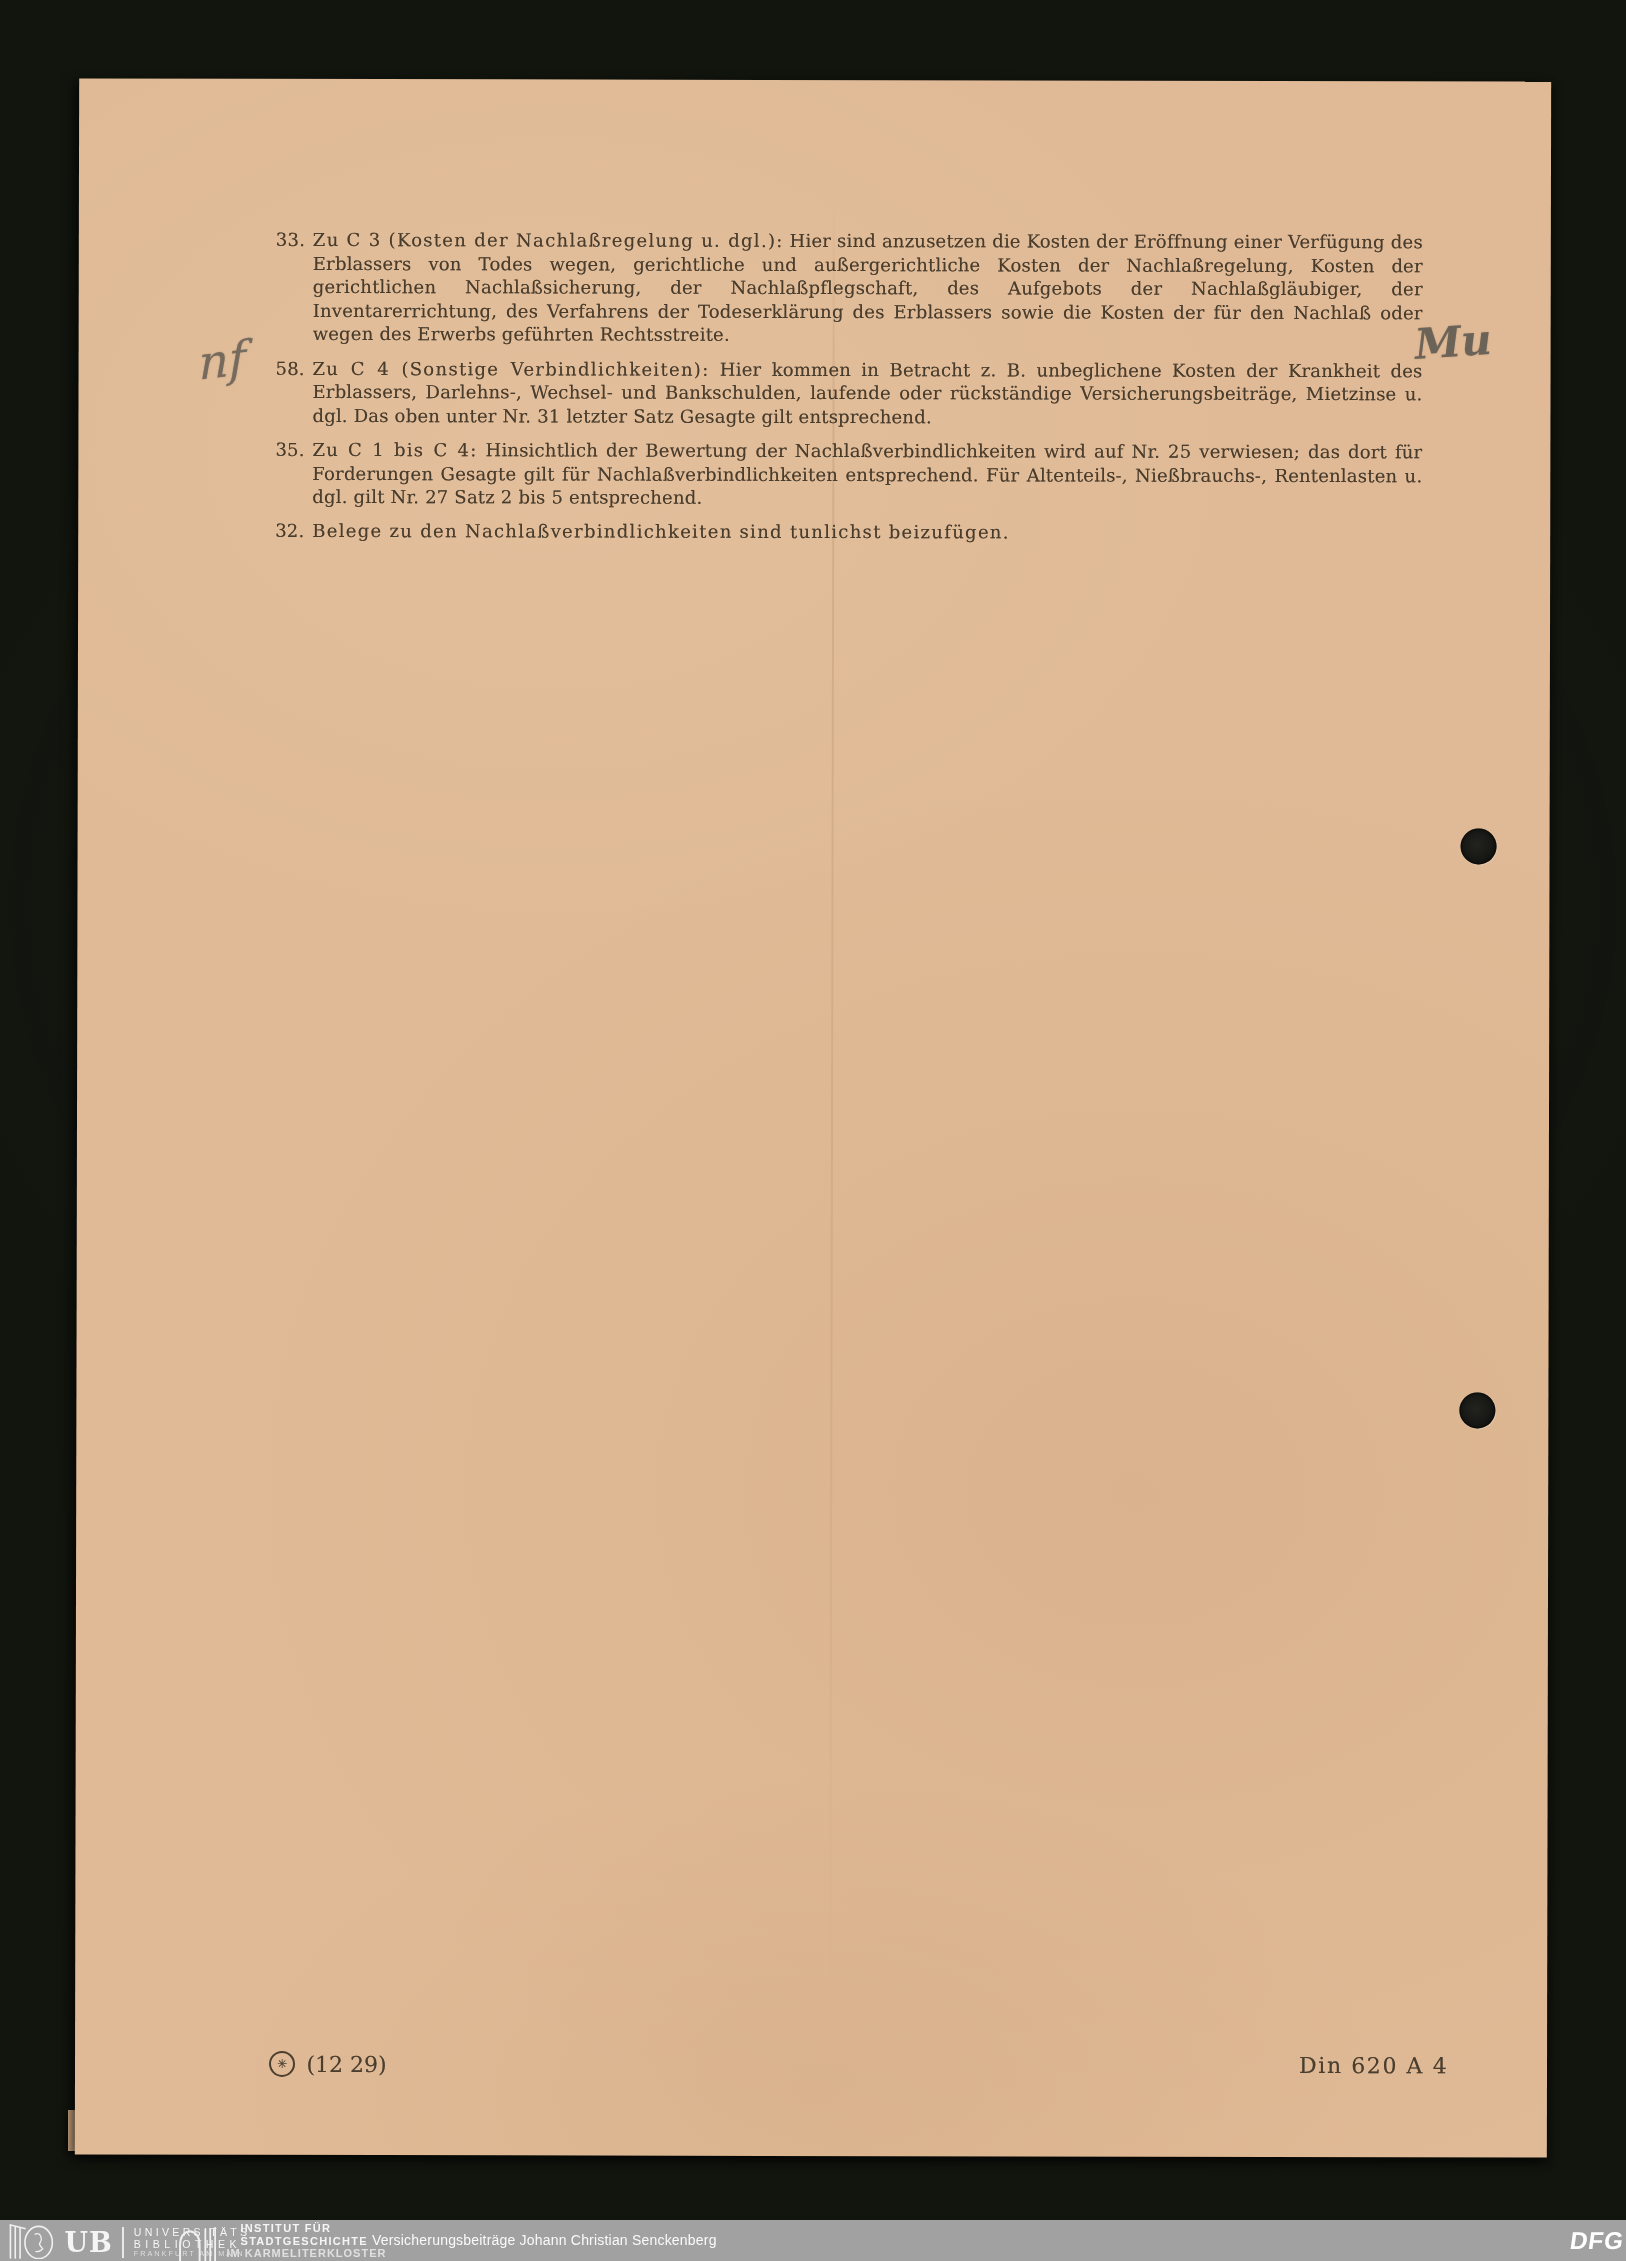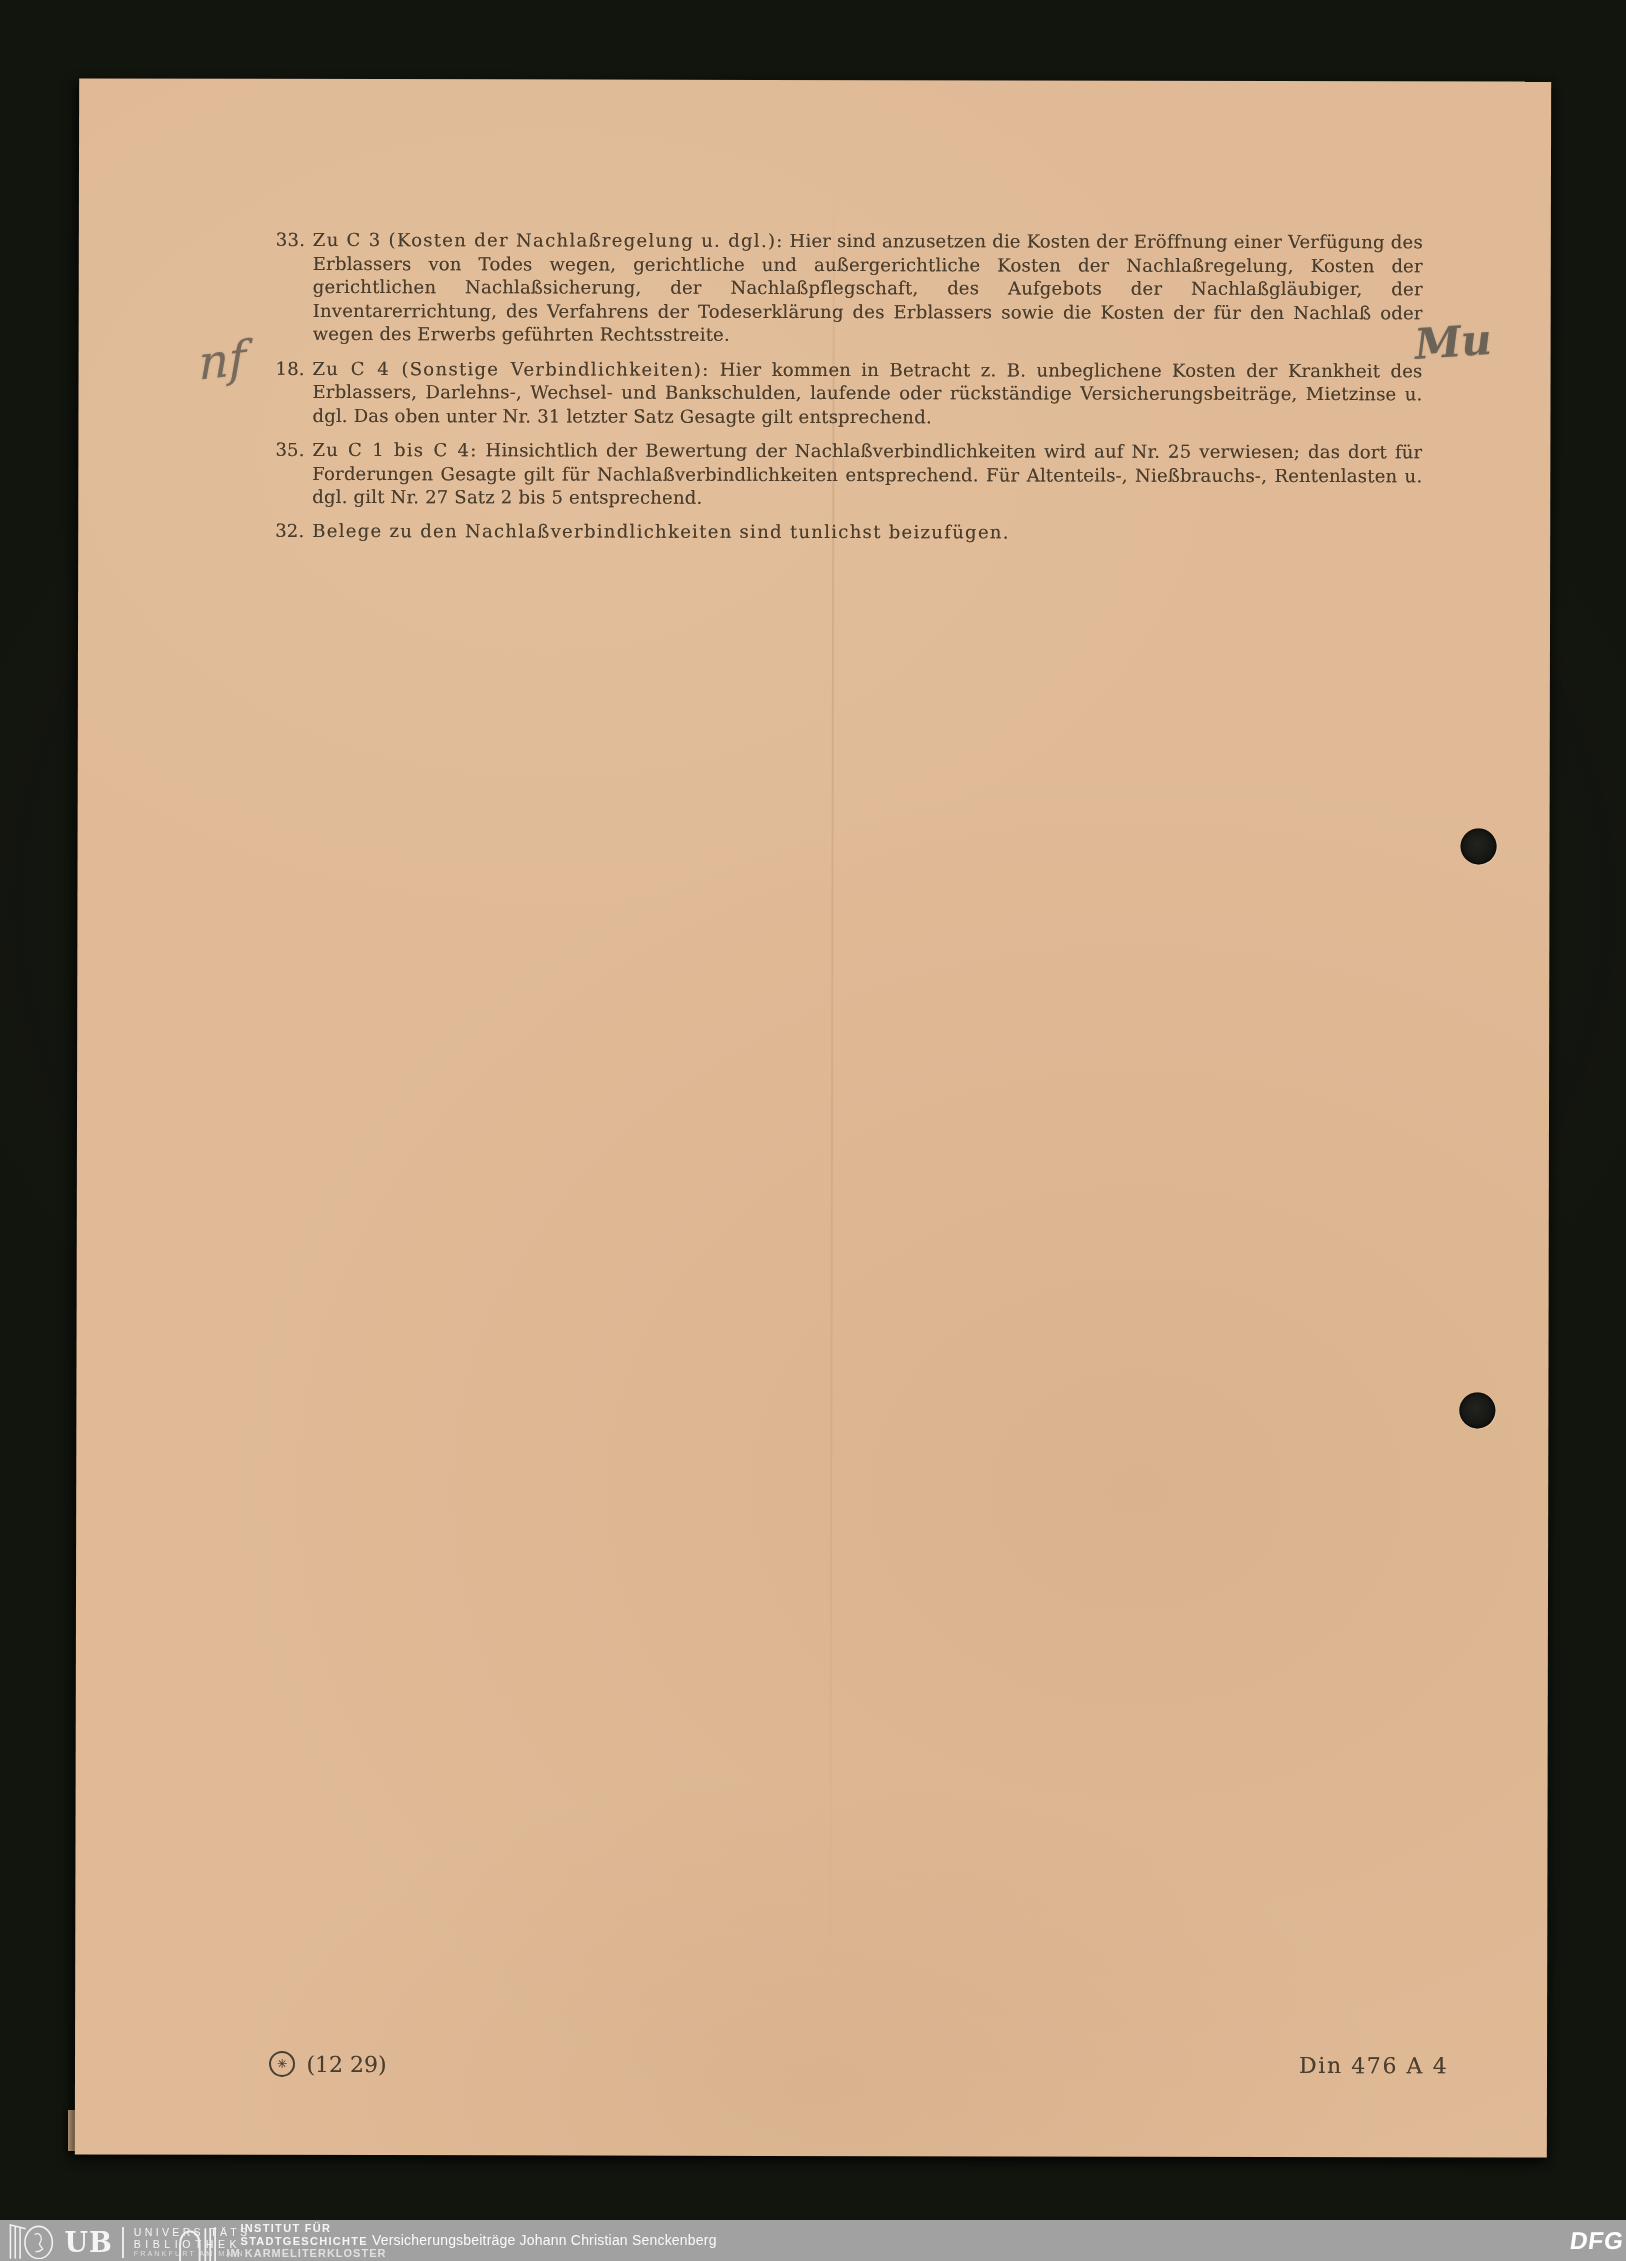--- a/index.html
+++ b/index.html
@@ -91,42 +91,42 @@
 <div class="under-sheet"></div>
 
 <div class="paper">
   <div class="crease-v"></div>
 
   <div class="content">
     <div class="para">
       <span class="num">33.</span><span class="lead">Zu C 3 (Kosten der Nachlaßregelung u. dgl.):</span><span class="rest"> Hier sind anzusetzen die Kosten der Eröffnung einer Verfügung des Erblassers von Todes wegen, gerichtliche und außergerichtliche Kosten der Nachlaßregelung, Kosten der gerichtlichen Nachlaßsicherung, der Nachlaßpflegschaft, des Aufgebots der Nachlaßgläubiger, der Inventarerrichtung, des Verfahrens der Todeserklärung des Erblassers sowie die Kosten der für den Nachlaß oder wegen des Erwerbs geführten Rechtsstreite.</span>
     </div>
     <div class="para">
-      <span class="num">18.</span><span class="lead">Zu C 4 (Sonstige Verbindlichkeiten):</span><span class="rest"> Hier kommen in Betracht z. B. unbeglichene Kosten der Krankheit des Erblassers, Darlehns-, Wechsel- und Bankschulden, laufende oder rückständige Versicherungsbeiträge, Mietzinse u. dgl. Das oben unter Nr. 31 letzter Satz Gesagte gilt entsprechend.</span>
+      <span class="num">58.</span><span class="lead">Zu C 4 (Sonstige Verbindlichkeiten):</span><span class="rest"> Hier kommen in Betracht z. B. unbeglichene Kosten der Krankheit des Erblassers, Darlehns-, Wechsel- und Bankschulden, laufende oder rückständige Versicherungsbeiträge, Mietzinse u. dgl. Das oben unter Nr. 31 letzter Satz Gesagte gilt entsprechend.</span>
     </div>
     <div class="para">
       <span class="num">35.</span><span class="lead">Zu C 1 bis C 4:</span><span class="rest"> Hinsichtlich der Bewertung der Nachlaßverbindlichkeiten wird auf Nr. 25 verwiesen; das dort für Forderungen Gesagte gilt für Nachlaßverbindlichkeiten entsprechend. Für Altenteils-, Nießbrauchs-, Rentenlasten u. dgl. gilt Nr. 27 Satz 2 bis 5 entsprechend.</span>
     </div>
     <div class="para">
       <span class="num">32.</span><span class="lead">Belege zu den Nachlaßverbindlichkeiten sind tunlichst beizufügen.</span><span class="rest"></span>
     </div>
   </div>
 
   <span class="pencil pencil-left">nf</span>
   <span class="pencil pencil-right">Mu</span>
 
   <div class="hole hole-1"></div>
   <div class="hole hole-2"></div>
 
   <div class="imprint">
     <span class="printers-mark">✳</span>
     <span>(12 29)</span>
   </div>
 
-  <div class="format-note">Din 476 A 4</div>
+  <div class="format-note">Din 620 A 4</div>
 </div>
 
 <div class="footer-band">
 
   <div class="ub-block">
     <span class="logo-svg">
       <svg width="50" height="37" viewBox="0 0 62 45" fill="none" xmlns="http://www.w3.org/2000/svg">
         <path d="M2 3 L22 8" stroke="#f0f0f0" stroke-width="2"></path>
         <line x1="3" y1="3" x2="3" y2="45" stroke="#f0f0f0" stroke-width="2"></line>
         <line x1="9" y1="5" x2="9" y2="45" stroke="#f0f0f0" stroke-width="2"></line>

